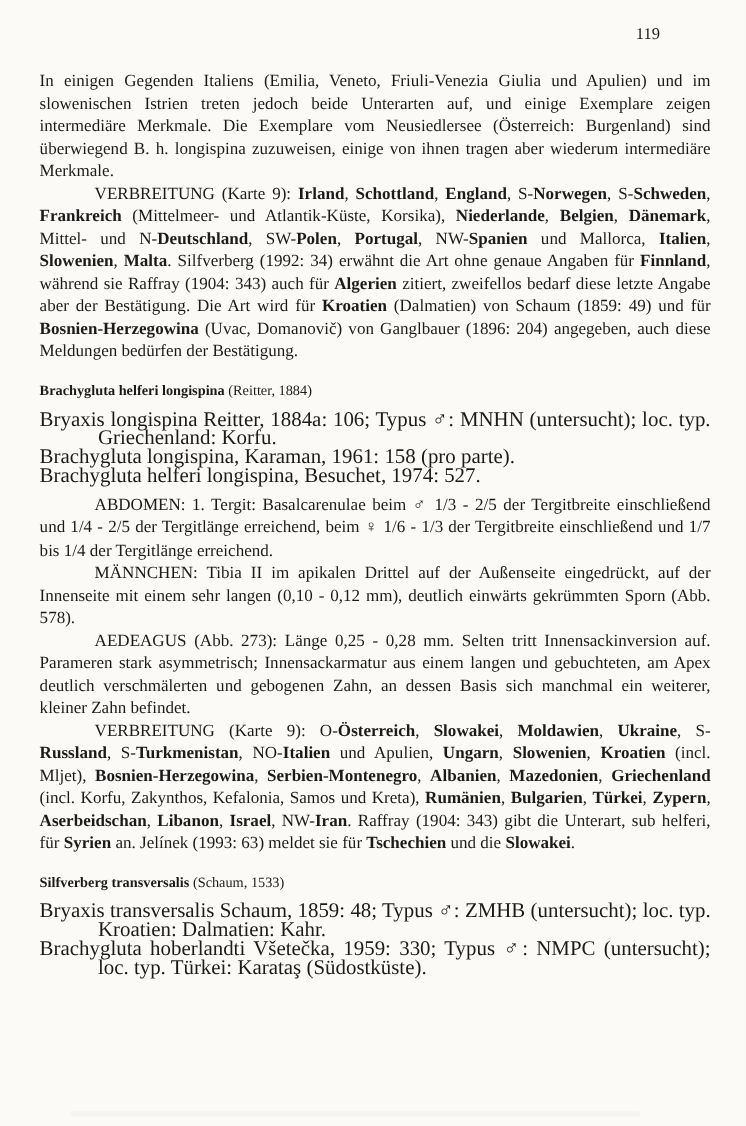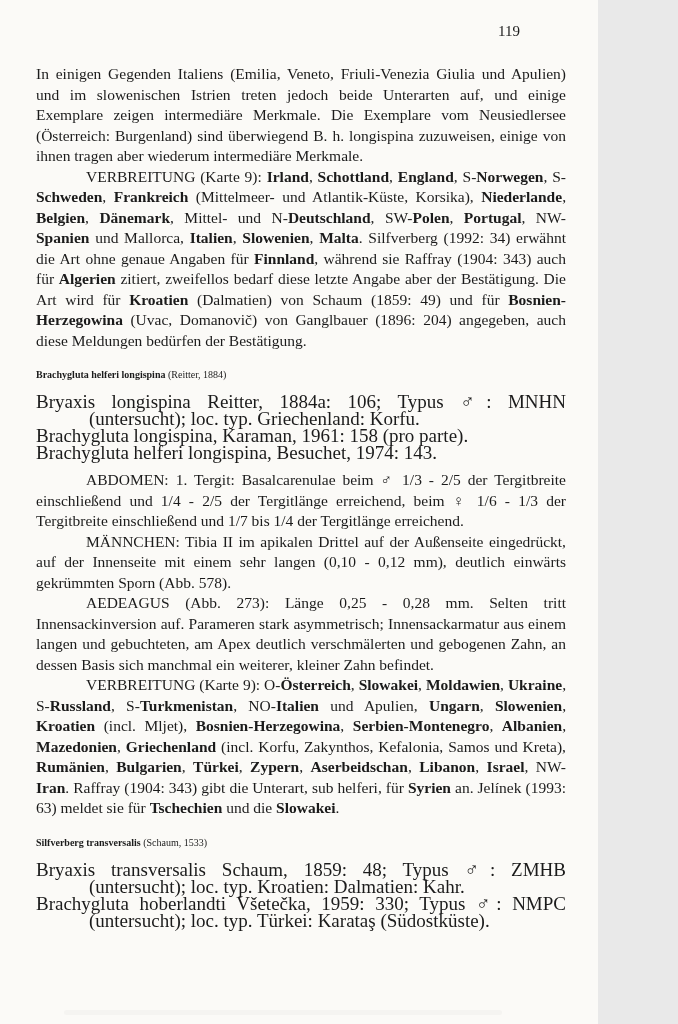--- a/index.html
+++ b/index.html
@@ -3,21 +3,21 @@
 <meta charset="utf-8">
 <style>
   html, body { margin: 0; padding: 0; }
   body {
     width: 678px; height: 1024px;
     background: #e9e9e9;
     font-family: "Liberation Serif", "DejaVu Serif", serif;
   }
   .page {
     position: relative;
-    width: 598px; height: 1024px;
+    width: 678px; height: 1024px;
     background: #fbfaf7;
     color: #1b1b1b;
     overflow: hidden;
   }
   .pageno {
     margin: 22px 0 0 0;
     padding-right: 78px;
     text-align: right;
     font-size: 15px;
     line-height: 19px;
@@ -29,21 +29,21 @@
   p.body {
     margin: 0;
     font-size: 15.5px;
     line-height: 20.5px;
     text-align: justify;
   }
   p.first { margin-top: 23px; }
   p.indent { text-indent: 50px; }
   h2.species {
     margin: 13px 0 8px 0;
-    font-size: 10px;
+    font-size: 13px;
     line-height: 21px;
     font-weight: normal;
   }
   .synblock { margin: 0 0 9px 0; }
   p.syn {
     margin: 0;
     font-size: 19px;
     line-height: 17px;
     padding-left: 53px;
     text-indent: -53px;
@@ -69,21 +69,21 @@
   <main class="content">
     <p class="body first"><span>In einigen Gegenden Italiens (Emilia, Veneto, Friuli-Venezia Giulia und Apulien) und im slowenischen Istrien treten jedoch beide Unterarten auf, und einige Exemplare zeigen intermediäre Merkmale. Die Exemplare vom Neusiedlersee (Österreich: Burgenland) sind überwiegend </span><span class="i">B. h. longispina</span><span> zuzuweisen, einige von ihnen tragen aber wiederum intermediäre Merkmale.</span></p>
 
     <p class="body indent"><span>VERBREITUNG (Karte 9): </span><span class="b">Irland</span><span>, </span><span class="b">Schottland</span><span>, </span><span class="b">England</span><span>, S-</span><span class="b">Norwegen</span><span>, S-</span><span class="b">Schweden</span><span>, </span><span class="b">Frankreich</span><span> (Mittelmeer- und Atlantik-Küste, Korsika), </span><span class="b">Niederlande</span><span>, </span><span class="b">Belgien</span><span>, </span><span class="b">Dänemark</span><span>, Mittel- und N-</span><span class="b">Deutschland</span><span>, SW-</span><span class="b">Polen</span><span>, </span><span class="b">Portugal</span><span>, NW-</span><span class="b">Spanien</span><span> und Mallorca, </span><span class="b">Italien</span><span>, </span><span class="b">Slowenien</span><span>, </span><span class="b">Malta</span><span>. Silfverberg (1992: 34) erwähnt die Art ohne genaue Angaben für </span><span class="b">Finnland</span><span>, während sie Raffray (1904: 343) auch für </span><span class="b">Algerien</span><span> zitiert, zweifellos bedarf diese letzte Angabe aber der Bestätigung. Die Art wird für </span><span class="b">Kroatien</span><span> (Dalmatien) von Schaum (1859: 49) und für </span><span class="b">Bosnien-Herzegowina</span><span> (Uvac, Domanovič) von Ganglbauer (1896: 204) angegeben, auch diese Meldungen bedürfen der Bestätigung.</span></p>
 
     <h2 class="species"><span class="b i">Brachygluta helferi longispina</span><span> (Reitter, 1884)</span></h2>
 
     <div class="synblock">
       <p class="syn"><span class="i">Bryaxis longispina</span><span> Reitter, 1884a: 106; Typus ♂: MNHN (untersucht); loc. typ. Griechenland: Korfu.</span></p>
       <p class="syn"><span class="i">Brachygluta longispina</span><span>, Karaman, 1961: 158 (pro parte).</span></p>
-      <p class="syn"><span class="i">Brachygluta helferi longispina</span><span>, Besuchet, 1974: 143.</span></p>
+      <p class="syn"><span class="i">Brachygluta helferi longispina</span><span>, Besuchet, 1974: 527.</span></p>
     </div>
 
 
     <p class="body indent"><span>ABDOMEN: 1. Tergit: Basalcarenulae beim ♂ 1/3 - 2/5 der Tergitbreite einschließend und 1/4 - 2/5 der Tergitlänge erreichend, beim ♀ 1/6 - 1/3 der Tergitbreite einschließend und 1/7 bis 1/4 der Tergitlänge erreichend.</span></p>
 
     <p class="body indent"><span>MÄNNCHEN: </span><span class="u">Tibia II</span><span> im apikalen Drittel auf der Außenseite eingedrückt, auf der Innenseite mit einem sehr langen (0,10 - 0,12 mm), deutlich einwärts gekrümmten Sporn (Abb. 578).</span></p>
 
     <p class="body indent"><span>AEDEAGUS (Abb. 273): Länge 0,25 - 0,28 mm. Selten tritt Innensackinversion auf. Parameren stark asymmetrisch; Innensackarmatur aus einem langen und gebuchteten, am Apex deutlich verschmälerten und gebogenen Zahn, an dessen Basis sich manchmal ein weiterer, kleiner Zahn befindet.</span></p>
 
     <p class="body indent"><span>VERBREITUNG (Karte 9): O-</span><span class="b">Österreich</span><span>, </span><span class="b">Slowakei</span><span>, </span><span class="b">Moldawien</span><span>, </span><span class="b">Ukraine</span><span>, S-</span><span class="b">Russland</span><span>, S-</span><span class="b">Turkmenistan</span><span>, NO-</span><span class="b">Italien</span><span> und Apulien, </span><span class="b">Ungarn</span><span>, </span><span class="b">Slowenien</span><span>, </span><span class="b">Kroatien</span><span> (incl. Mljet), </span><span class="b">Bosnien-Herzegowina</span><span>, </span><span class="b">Serbien-Montenegro</span><span>, </span><span class="b">Albanien</span><span>, </span><span class="b">Mazedonien</span><span>, </span><span class="b">Griechenland</span><span> (incl. Korfu, Zakynthos, Kefalonia, Samos und Kreta), </span><span class="b">Rumänien</span><span>, </span><span class="b">Bulgarien</span><span>, </span><span class="b">Türkei</span><span>, </span><span class="b">Zypern</span><span>, </span><span class="b">Aserbeidschan</span><span>, </span><span class="b">Libanon</span><span>, </span><span class="b">Israel</span><span>, NW-</span><span class="b">Iran</span><span>. Raffray (1904: 343) gibt die Unterart, sub </span><span class="i">helferi</span><span>, für </span><span class="b">Syrien</span><span> an. Jelínek (1993: 63) meldet sie für </span><span class="b">Tschechien</span><span> und die </span><span class="b">Slowakei</span><span>.</span></p>

